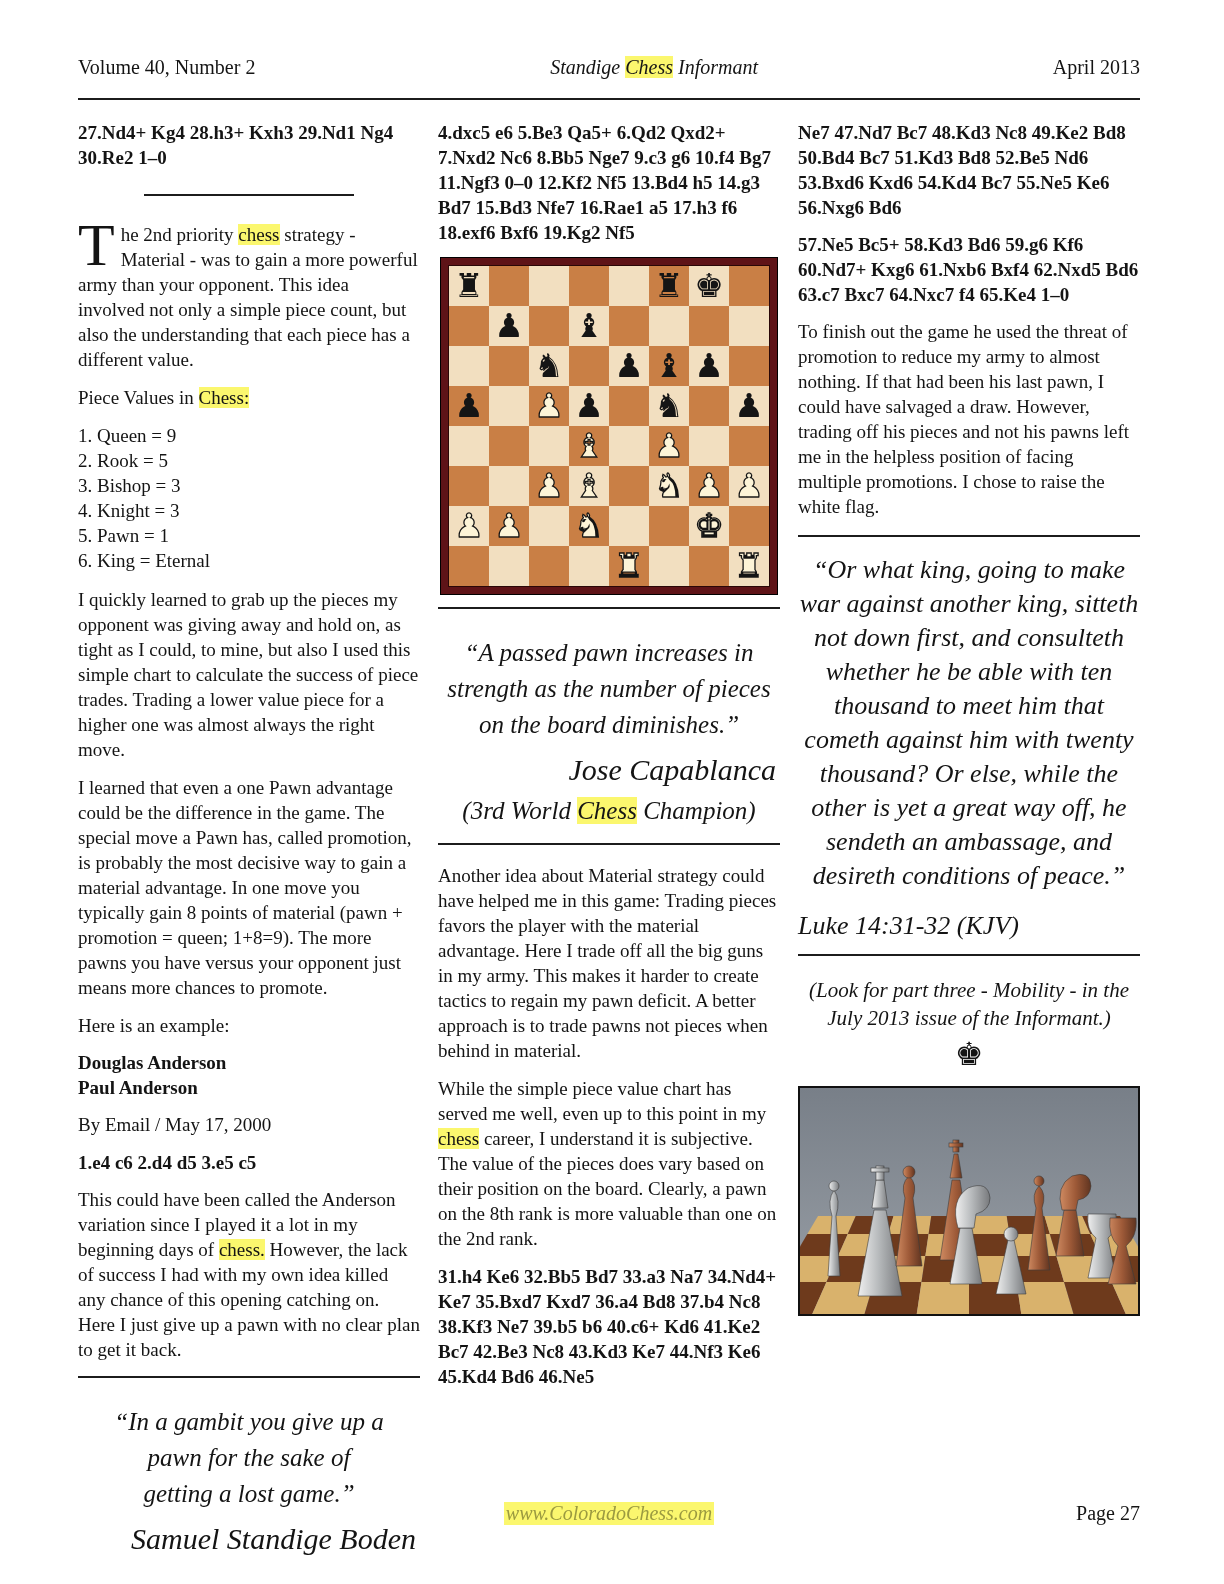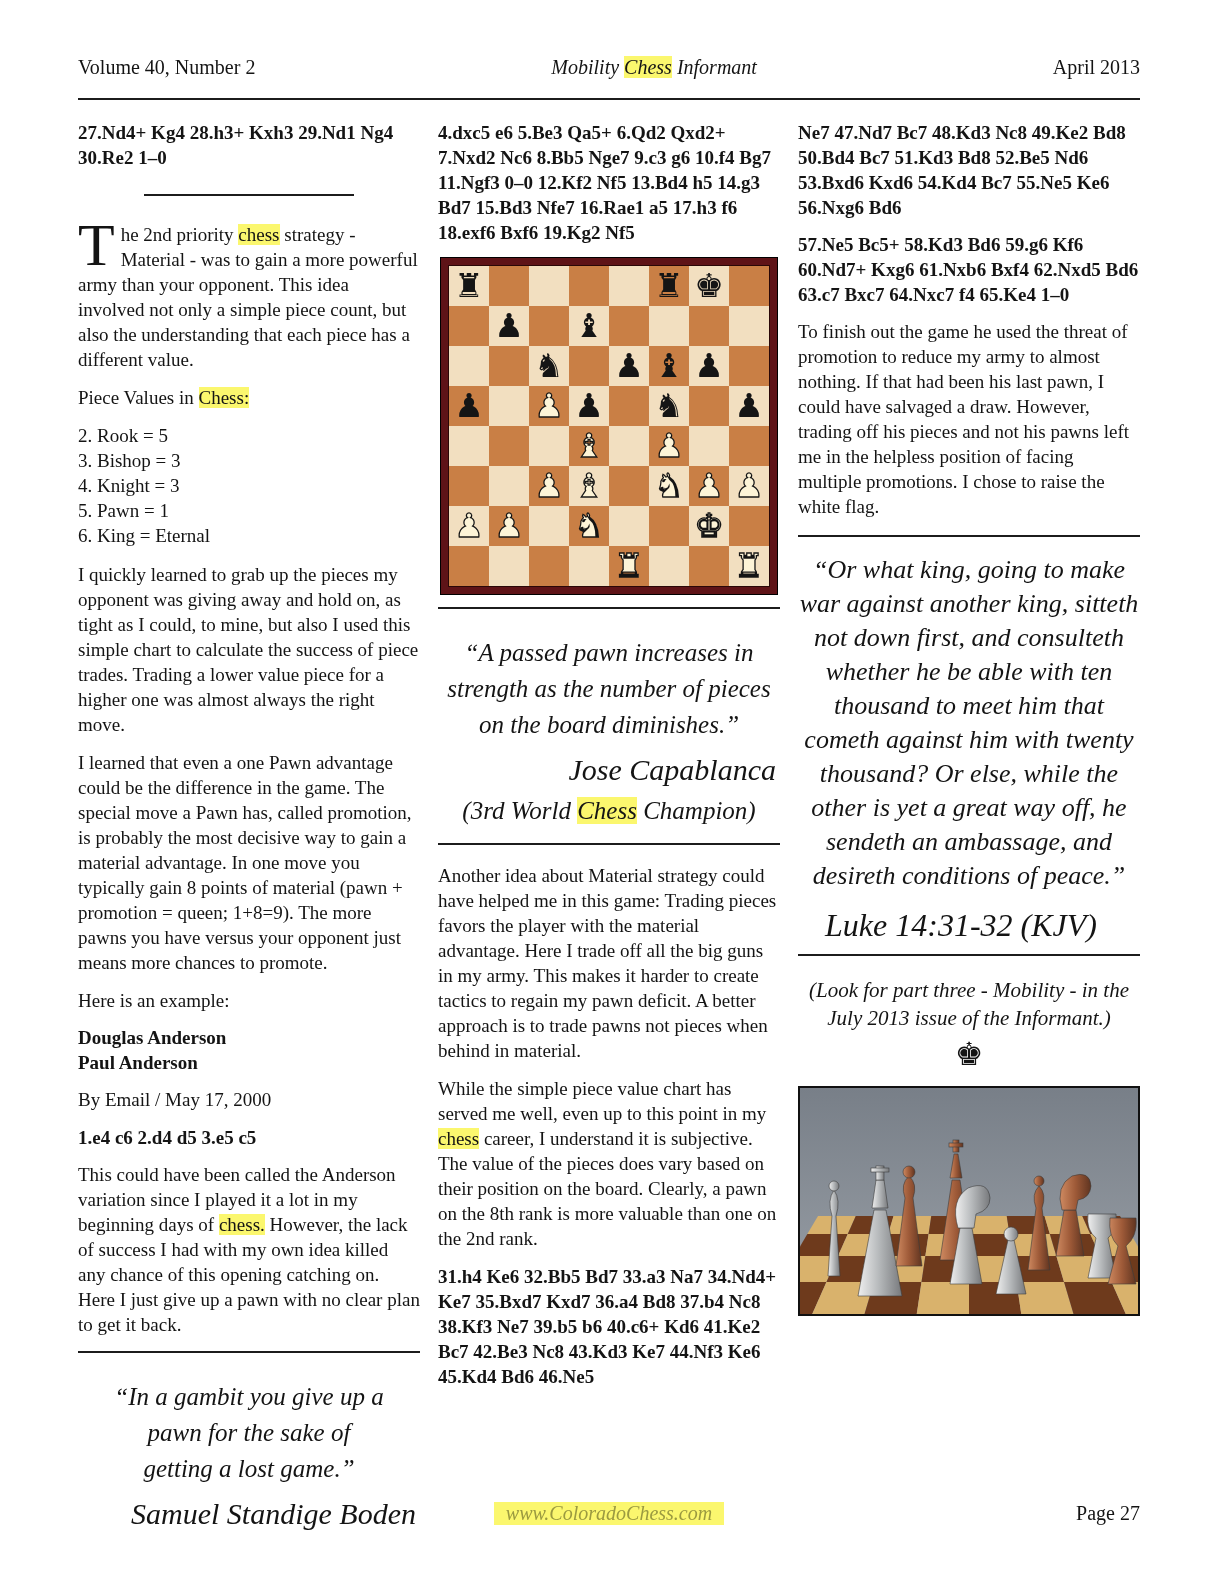--- a/index.html
+++ b/index.html
@@ -20,21 +20,21 @@
   .col-rule{border:none;border-top:2.5px solid #1c1c1c;margin:10px 0;}
   .short-rule{border:none;border-top:2px solid #1c1c1c;width:210px;margin:24px auto 26px auto;}
   .dropcap{float:left;font-size:60px;line-height:46px;padding-right:6px;font-weight:normal;}
   ol.vals{list-style:none;margin:0 0 14px 0;padding:0;}
   ol.vals li{margin:0;}
   .names{font-weight:bold;margin-bottom:12px;}
   .bquote{font-style:italic;font-size:25px;line-height:36px;text-align:center;margin:26px 8px 10px 8px;}
   .battr{font-style:italic;font-size:30px;text-align:right;margin:14px 4px 22px 0;}
   .battr2{font-style:italic;font-size:25px;text-align:center;margin:16px 0 20px 0;}
   .lquote{font-style:italic;font-size:26px;line-height:34px;text-align:center;margin:16px 0 6px 0;}
-  .lattr{font-style:italic;font-size:32px;text-align:center;margin:20px 16px 16px 0;}
+  .lattr{font-style:italic;font-size:26px;text-align:left;margin:20px 16px 16px 0;}
   .note{font-style:italic;font-size:21px;line-height:28px;text-align:center;margin:20px 0 4px 0;}
   .kingmark{text-align:center;font-size:32px;line-height:36px;margin:2px 0 10px 0;font-family:"DejaVu Sans",sans-serif;}
   
   .board-wrap{width:336px;margin:4px auto 12px auto;border:1px solid #000;}
   .board-frame{border:7px solid #5e1317;}
   .board{display:grid;grid-template-columns:repeat(8,40px);grid-template-rows:repeat(8,40px);border:1px solid #2a0707;}
   .sq{width:40px;height:40px;display:flex;align-items:center;justify-content:center;}
   .sq.light{background:#f2dfc0;}
   .sq.dark{background:#c97f45;}
   .piece{font-family:"DejaVu Sans",sans-serif;font-size:33px;line-height:40px;}
@@ -45,33 +45,34 @@
   
   .footer{position:absolute;top:1502px;left:78px;right:84px;font-size:20px;}
   .footer .url{position:absolute;left:0;right:0;text-align:center;font-style:italic;color:#9b9a40;}
   .footer .pg{position:absolute;right:0;}
 </style>
 </head>
 <body>
 
 <div class="header">
   <span>Volume 40, Number 2</span>
-  <span class="center"><span>Mobility </span><span class="hl">Chess</span><span> Informant</span></span>
+  <span class="center"><span>Standige </span><span class="hl">Chess</span><span> Informant</span></span>
   <span>April 2013</span>
 </div>
 <div class="page-rule"></div>
 
 <div class="cols">
 
   <div class="col">
     <p class="moves">27.Nd4+ Kg4 28.h3+ Kxh3 29.Nd1 Ng4 30.Re2 1–0</p>
     <hr class="short-rule">
     <p><span class="dropcap">T</span><span>he 2nd priority </span><span class="hl">chess</span><span> strategy - Material - was to gain a more powerful army than your opponent. This idea involved not only a simple piece count, but also the understanding that each piece has a different value.</span></p>
     <p><span>Piece Values in </span><span class="hl">Chess:</span></p>
     <ol class="vals">
+      <li>1. Queen = 9</li>
       <li>2. Rook = 5</li>
       <li>3. Bishop = 3</li>
       <li>4. Knight = 3</li>
       <li>5. Pawn = 1</li>
       <li>6. King = Eternal</li>
     </ol>
     <p>I quickly learned to grab up the pieces my opponent was giving away and hold on, as tight as I could, to mine, but also I used this simple chart to calculate the success of piece trades. Trading a lower value piece for a higher one was almost always the right move.</p>
     <p>I learned that even a one Pawn advantage could be the difference in the game. The special move a Pawn has, called promotion, is probably the most decisive way to gain a material advantage. In one move you typically gain 8 points of material (pawn + promotion = queen; 1+8=9). The more pawns you have versus your opponent just means more chances to promote.</p>
     <p style="margin-bottom:12px;">Here is an example:</p>
     <div class="names">
@@ -319,15 +320,15 @@
 
         <path d="M288 190 L316 190 L308 150 Q318 142 316 126 L288 126 Q286 142 296 150 Z" fill="url(#silver)"></path>
 
         <path d="M308 196 L336 196 L326 158 Q338 148 336 130 L310 130 Q308 148 318 158 Z" fill="url(#copper)"></path>
       </g>
     </svg>
   </div>
 </div>
 
 <div class="footer">
-  <span class="url hl" style="left:0;right:0;width:230px;margin:0 auto;">www.ColoradoChess.com</span>
+  <span class="url hl" style="left:0;right:0;width:210px;margin:0 auto;">www.ColoradoChess.com</span>
   <span class="pg">Page 27</span>
 </div>
 
 </body></html>

